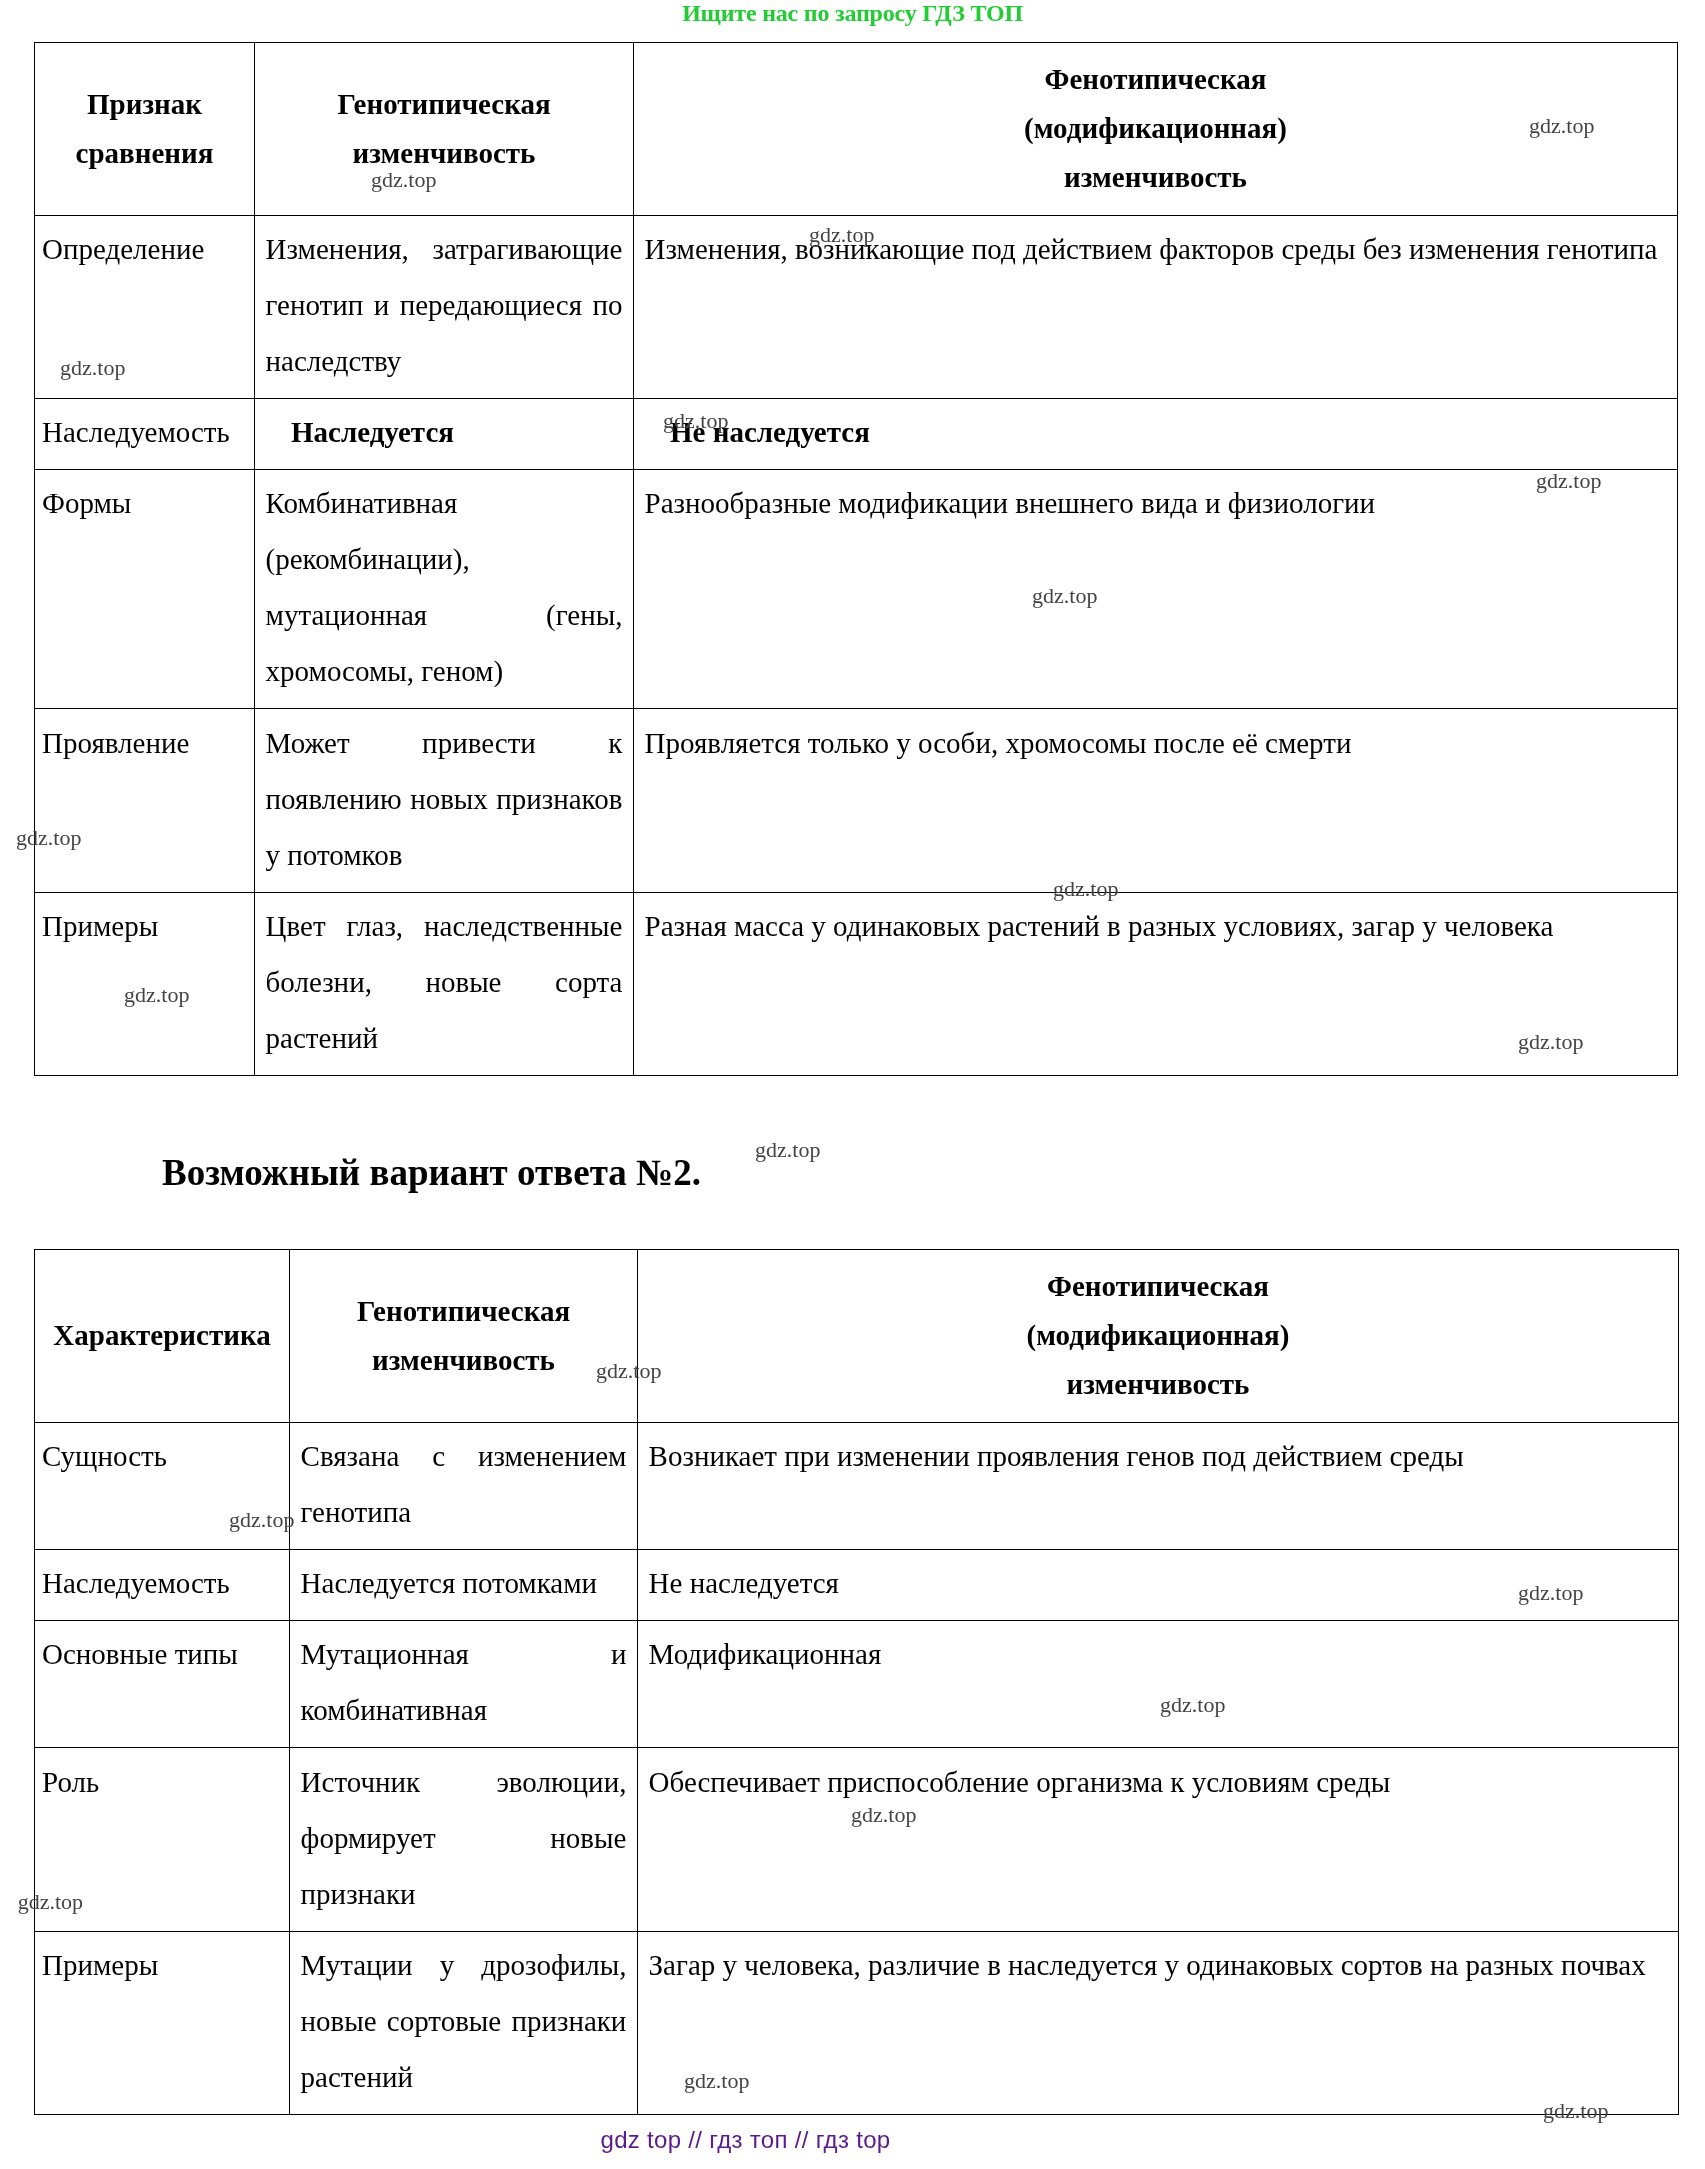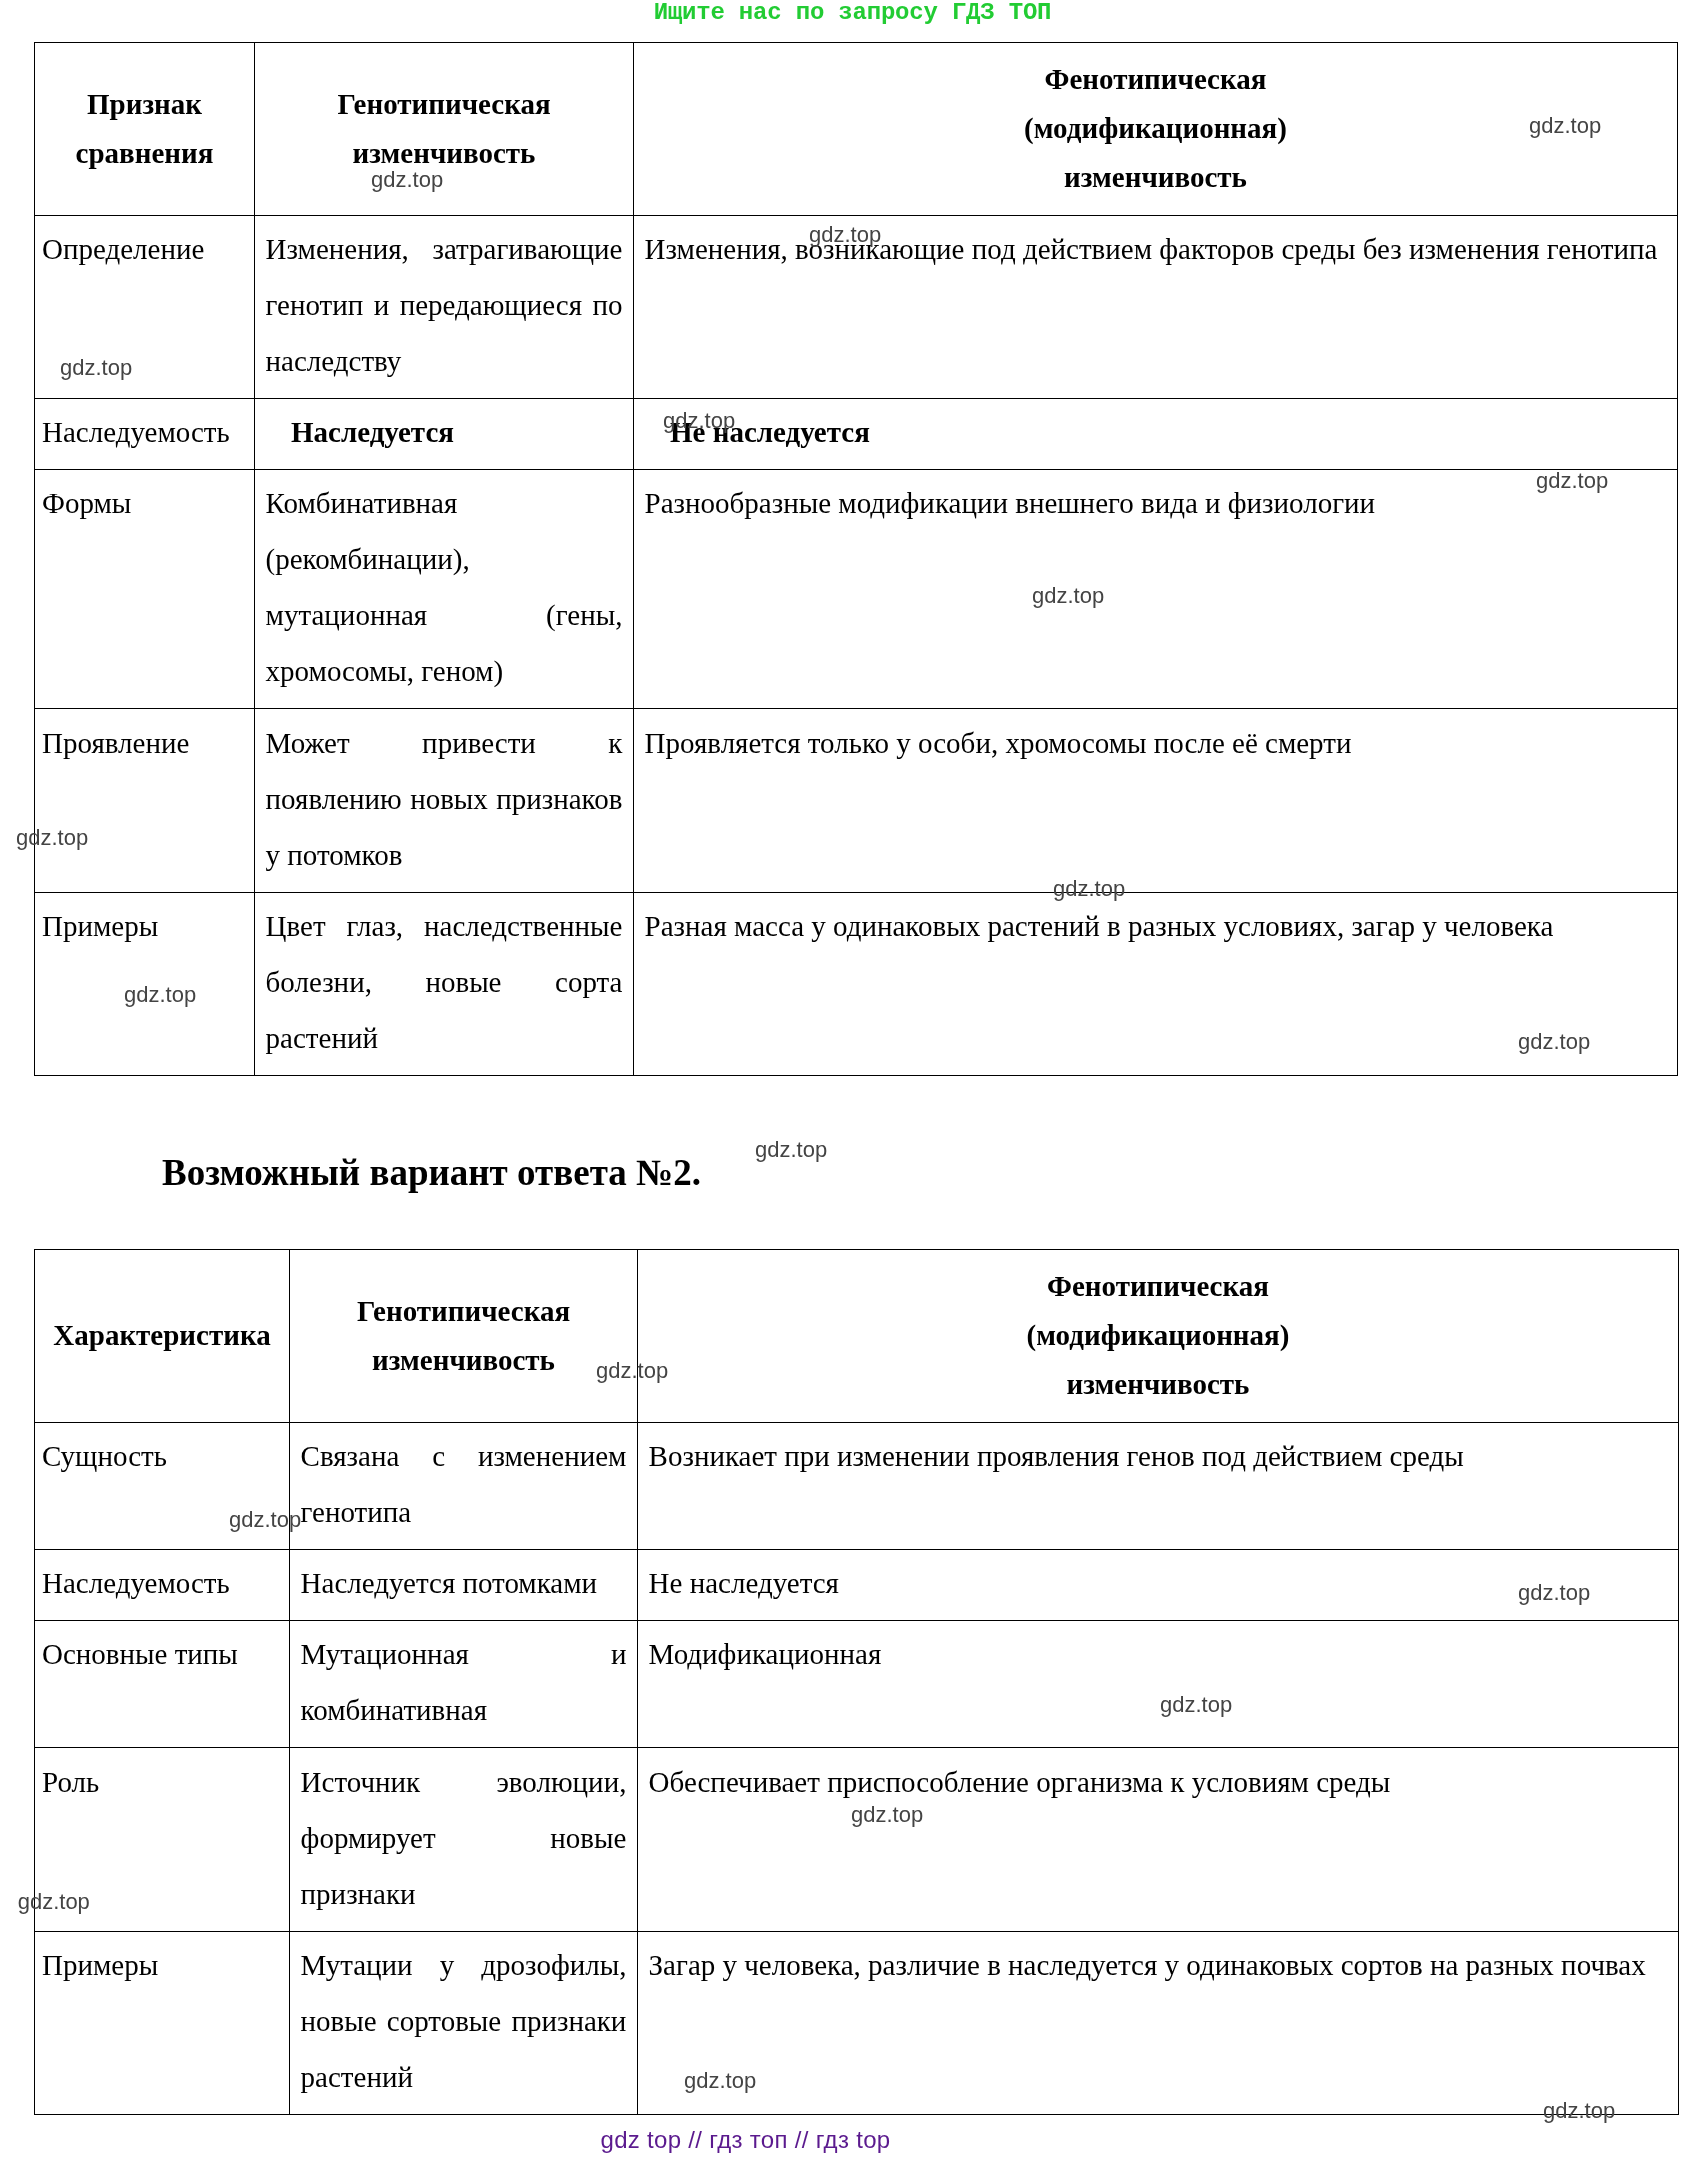--- a/index.html
+++ b/index.html
@@ -16,21 +16,21 @@
     overflow: hidden;
   }
 
   
   .top-banner {
     position: absolute;
     top: 0px;
     left: 0;
     width: 1705px;
     text-align: center;
-    font-family: Liberation Mono, monospace;
+    font-family: Liberation Serif, serif;
     font-size: 24px;
     font-weight: bold;
     color: #22cc33;
     letter-spacing: -0.2px;
     line-height: 26.6px;
     white-space: nowrap;
   }
 
   
   .doc-table {
@@ -106,21 +106,21 @@
     font-family: "Liberation Sans", sans-serif;
     font-size: 24px;
     color: #5b1a8e;
     letter-spacing: 0.3px;
     white-space: nowrap;
   }
 
   
   .wm {
     position: absolute;
-    font-family: Liberation Sans, sans-serif;
+    font-family: Liberation Serif, serif;
     font-size: 22px;
     color: #444444;
     white-space: nowrap;
     pointer-events: none;
     z-index: 5;
   }
 </style>
 </head>
 <body>
 

